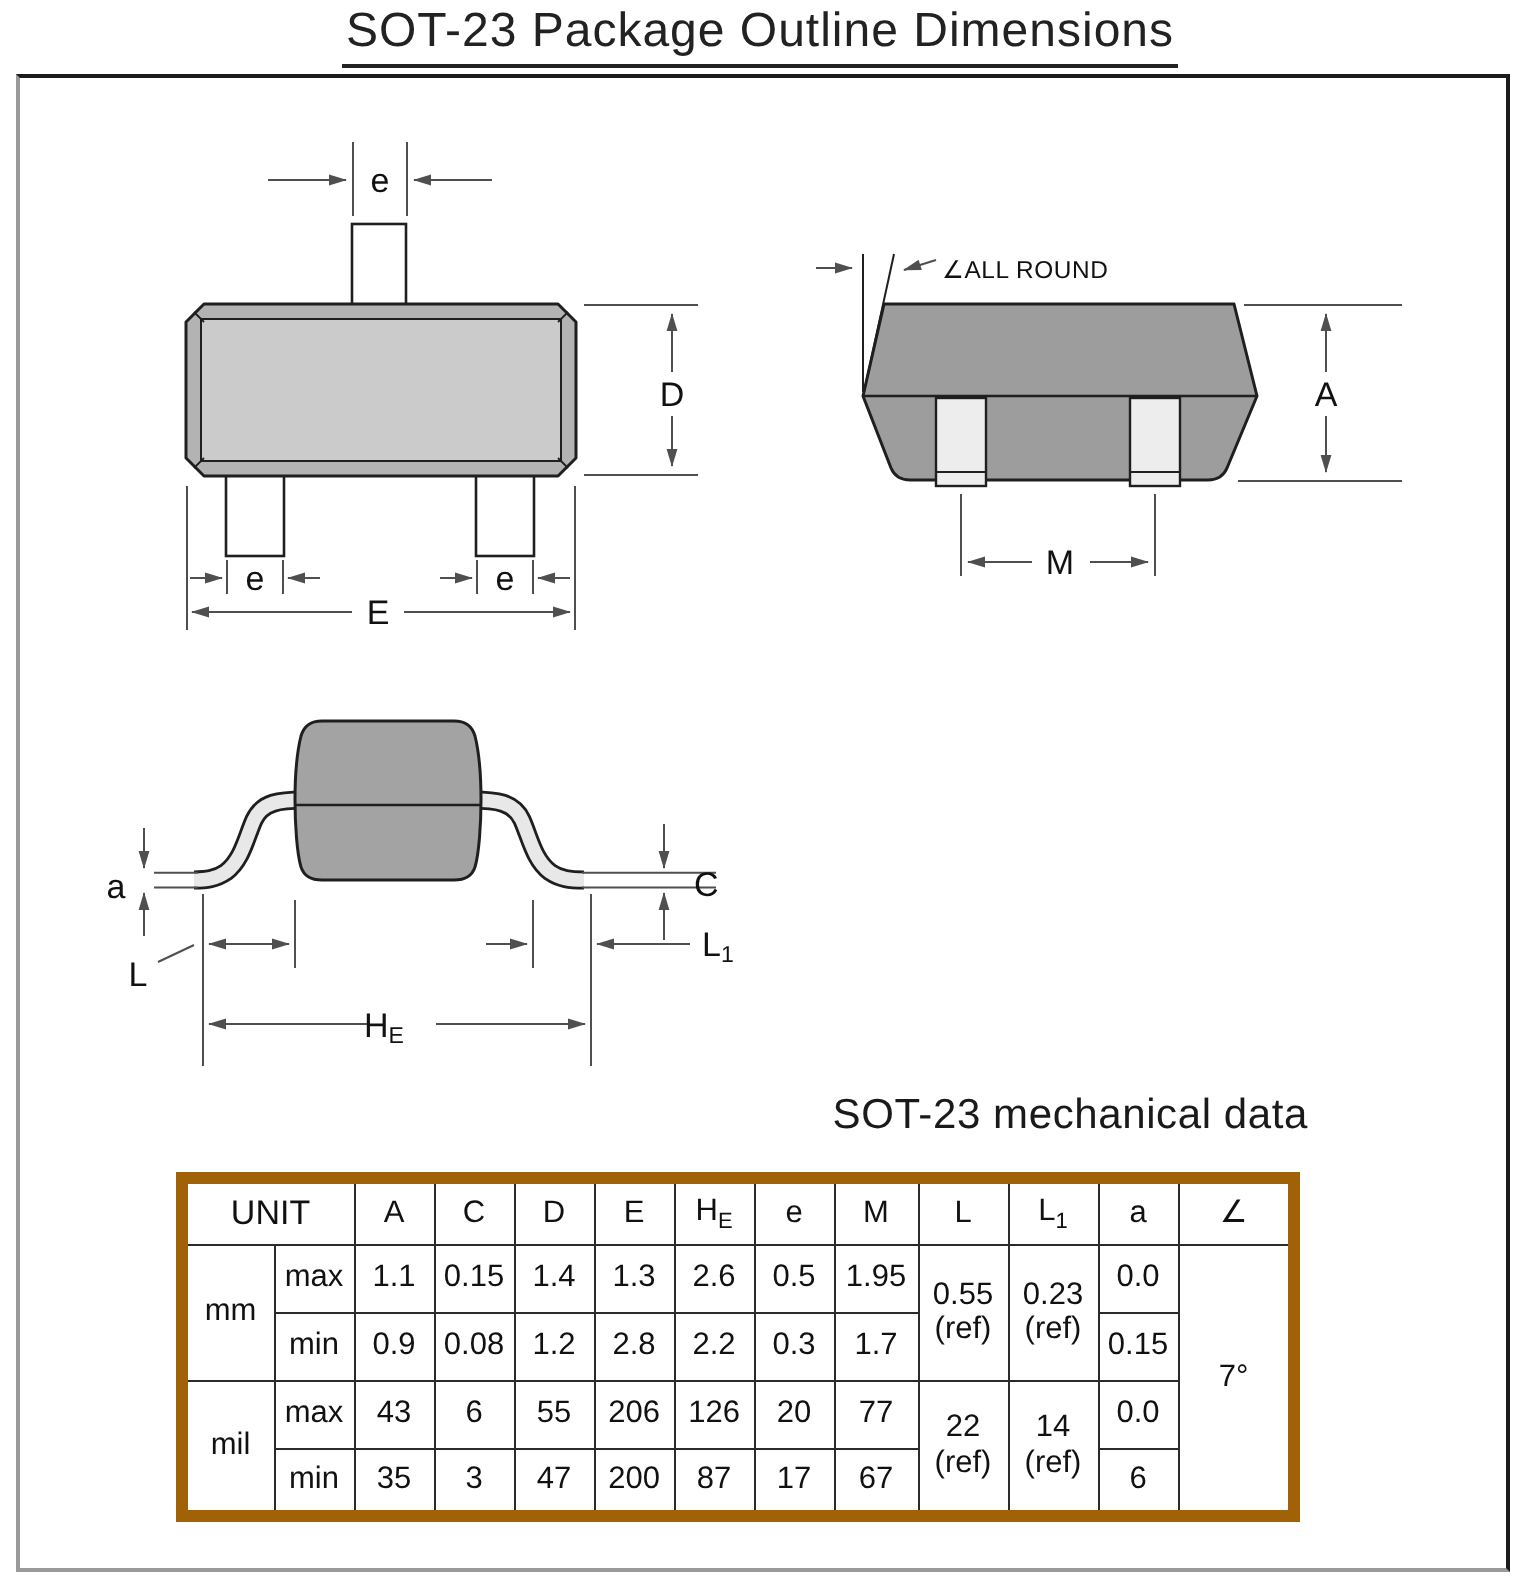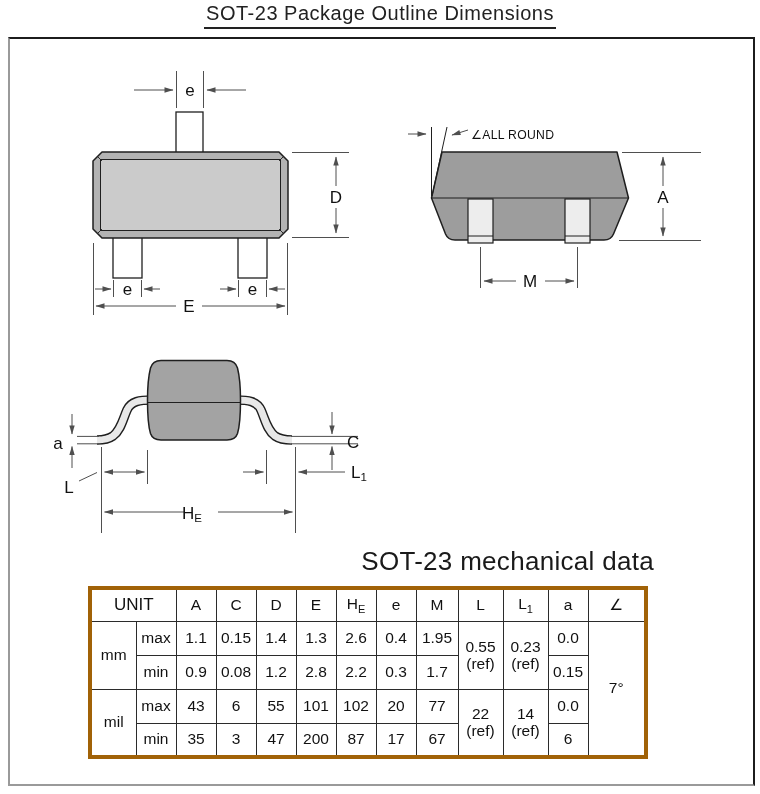--- a/index.html
+++ b/index.html
@@ -2,40 +2,40 @@
 <html><head>
 <meta charset="utf-8">
 <style>
   html,body { margin:0; padding:0; }
   body {
     width:760px; height:794px; background:#ffffff; position:relative;
     font-family:"Liberation Sans", sans-serif; overflow:hidden;
   }
   .page-title-wrap { position:absolute; top:2px; left:0; width:760px; text-align:center; }
   .page-title {
-    display:inline-block; font-size:20px; color:#222; letter-spacing:0.5px;
+    display:inline-block; font-size:24px; color:#222; letter-spacing:0.5px;
     border-bottom:2px solid #222; padding:0 2px 2px 2px;
   }
   .outline-box {
     position:absolute; left:8px; top:37px; width:747px; height:749px; box-sizing:border-box;
     border-top:2px solid #1c1c1c; border-right:2px solid #1c1c1c;
     border-left:2px solid #9a9a9a; border-bottom:2px solid #9a9a9a;
     background:#fff;
   }
   svg.drawing { position:absolute; left:0; top:0; }
   .oln { stroke:#1f1f1f; }
   .ext, .dim { stroke:#4f4f4f; stroke-width:1; fill:none; }
   .lbl { font-family:"Liberation Sans",sans-serif; font-size:17px; fill:#111; }
   .lbl-s { font-size:12.2px; letter-spacing:0.3px; }
   .table-title {
-    position:absolute; top:546px; right:106px; font-size:26px; color:#1a1a1a; letter-spacing:0.3px;
+    position:absolute; top:546px; right:106px; font-size:21px; color:#1a1a1a; letter-spacing:0.3px;
   }
   table.dim-table {
     position:absolute; left:88px; top:586px; width:556px;
-    border-collapse:collapse; table-layout:fixed; border:4px solid #a16207;
+    border-collapse:collapse; table-layout:fixed; border:6px solid #a16207;
   }
   table.dim-table td {
     border:1px solid #2b2b2b; text-align:center; vertical-align:middle;
     font-size:15.5px; color:#111; padding:0; overflow:hidden;
   }
   table.dim-table tr { height:34px; }
   table.dim-table tr.hdr { height:33px; }
   td.ref { white-space:pre-line; line-height:1.12; }
   td sub { font-size:11px; }
 </style>
@@ -231,21 +231,21 @@
     <td>∠</td>
   </tr>
   <tr>
     <td rowspan="2">mm</td>
     <td>max</td>
     <td>1.1</td>
     <td>0.15</td>
     <td>1.4</td>
     <td>1.3</td>
     <td>2.6</td>
-    <td>0.4</td>
+    <td>0.5</td>
     <td>1.95</td>
     <td rowspan="2" class="ref">0.55
 (ref)</td>
     <td rowspan="2" class="ref">0.23
 (ref)</td>
     <td>0.0</td>
     <td rowspan="4">7°</td>
   </tr>
   <tr>
     <td>min</td>
@@ -257,22 +257,22 @@
     <td>0.3</td>
     <td>1.7</td>
     <td>0.15</td>
   </tr>
   <tr>
     <td rowspan="2">mil</td>
     <td>max</td>
     <td>43</td>
     <td>6</td>
     <td>55</td>
-    <td>101</td>
-    <td>102</td>
+    <td>206</td>
+    <td>126</td>
     <td>20</td>
     <td>77</td>
     <td rowspan="2" class="ref">22
 (ref)</td>
     <td rowspan="2" class="ref">14
 (ref)</td>
     <td>0.0</td>
   </tr>
   <tr>
     <td>min</td>

